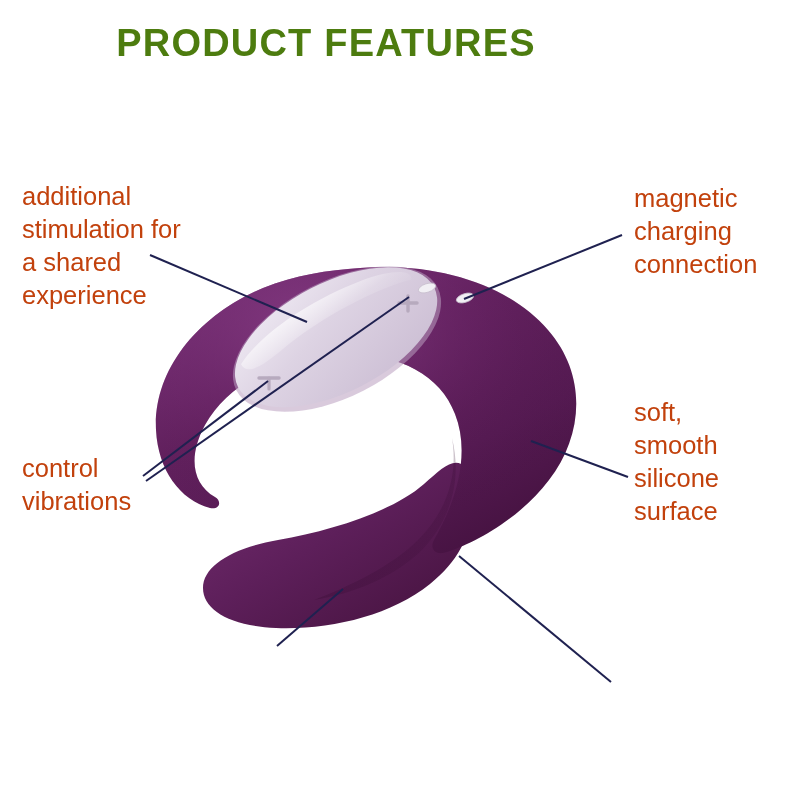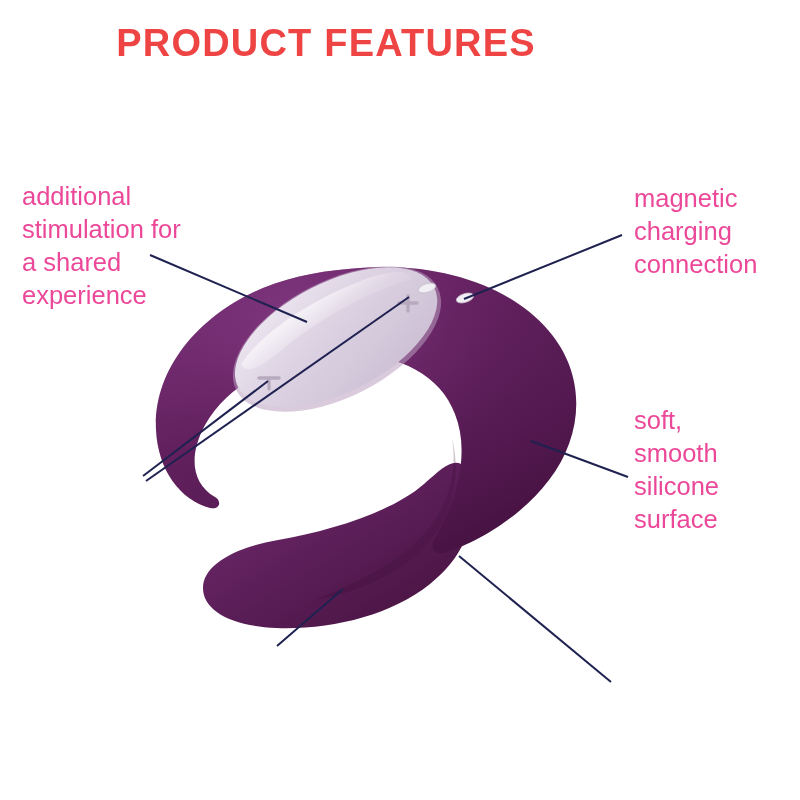--- a/index.html
+++ b/index.html
@@ -17,40 +17,40 @@
   }
   #title {
     position: absolute;
     left: 0;
     top: 22px;
     width: 652px;
     text-align: center;
     font-size: 38px;
     font-weight: bold;
     letter-spacing: 1.2px;
-    color: #ef4444;
+    color: #4d7c0f;
     font-family: "Liberation Sans", sans-serif;
   }
   .label {
     position: absolute;
-    color: #ec4899;
+    color: #c2410c;
     font-size: 25.5px;
     line-height: 33px;
     font-family: "Liberation Sans", sans-serif;
     font-weight: 400;
     white-space: pre-line;
   }
   .label.left  { text-align: left; }
   .label.right { text-align: left; }
 
   #lbl-additional   { left: 22px;  top: 180px; width: 230px; }
   #lbl-control      { left: 22px;  top: 452px; width: 215px; }
   #lbl-connect      { left: 22px;  top: 650px; width: 330px; }
   #lbl-magnetic     { left: 634px; top: 182px; width: 170px; }
-  #lbl-soft         { left: 634px; top: 396px; width: 165px; margin-top: 8px; }
+  #lbl-soft         { left: 634px; top: 396px; width: 165px; }
   #lbl-shaft        { left: 614px; top: 650px; width: 180px; }
 
   #art {
     position: absolute;
     left: 0;
     top: 0;
     width: 800px;
     height: 800px;
   }
 </style>
@@ -174,20 +174,22 @@
       <line x1="628" y1="477" x2="531" y2="441"></line>
       <line x1="611" y1="682" x2="459" y2="556"></line>
     </g>
   </svg>
 
   <div class="label left" id="lbl-additional">additional
 stimulation for
 a shared
 experience</div>
 
+  <div class="label left" id="lbl-control">control
+vibrations</div>
 
 
   <div class="label right" id="lbl-magnetic">magnetic
 charging
 connection</div>
 
   <div class="label right" id="lbl-soft">soft,
 smooth
 silicone
 surface</div>

